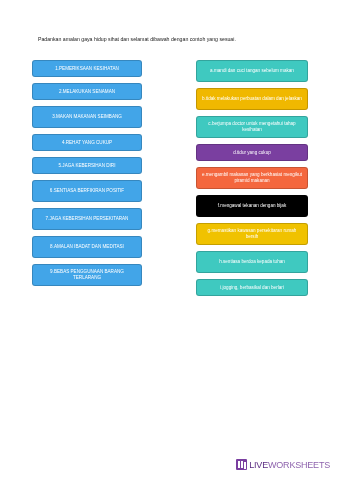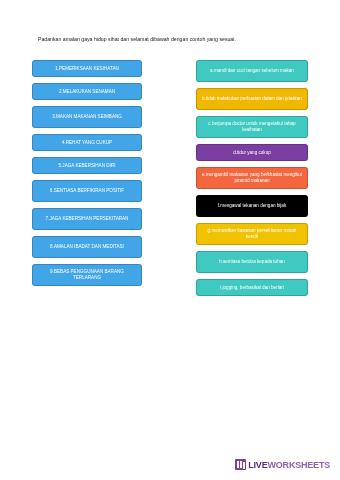--- a/index.html
+++ b/index.html
@@ -80,21 +80,21 @@
     position: absolute;
     left: 2px;
     top: 2px;
     width: 2px;
     height: 7px;
     background: #ffffff;
     box-shadow: 3px 0 0 #ffffff, 6px 1px 0 #ffffff;
   }
   .logo-text {
     font-size: 9px;
-    font-weight: bold;
+    font-weight: normal;
     letter-spacing: -0.2px;
     color: #5b2d82;
     white-space: nowrap;
   }
   .logo-text .lite {
     color: #8e63ad;
   }
 </style>
 </head>
 <body>

